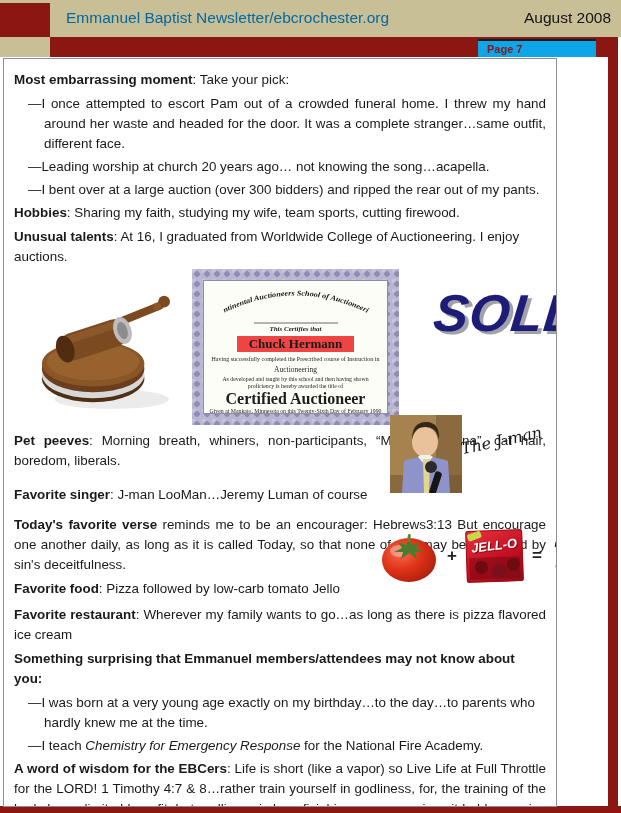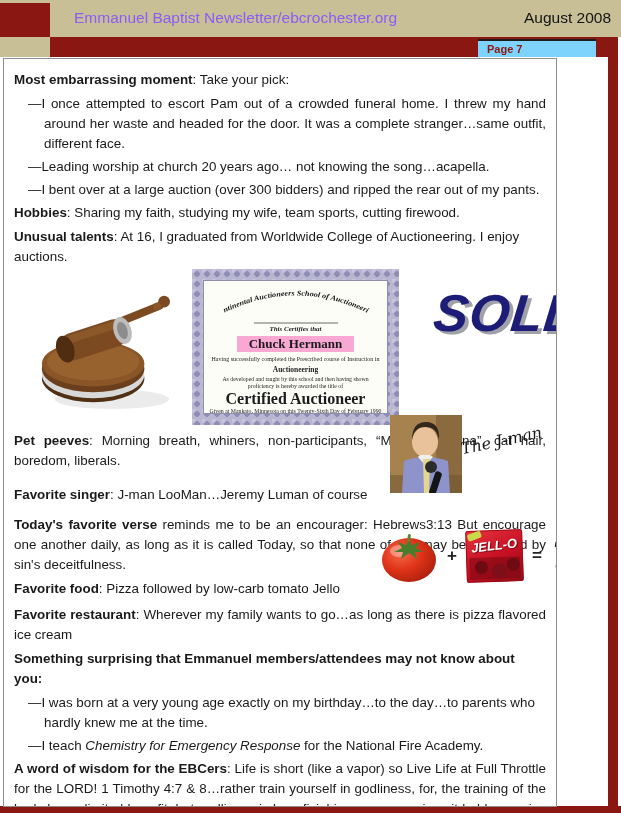--- a/index.html
+++ b/index.html
@@ -4,25 +4,25 @@
 <style>
   html,body{margin:0;padding:0;}
   body{
     width:621px;height:813px;position:relative;background:#ffffff;
     font-family:"Liberation Sans",sans-serif;color:#1a1a1a;overflow:hidden;
   }
   .abs{position:absolute;}
   
   #tan-header{left:0;top:0;width:621px;height:37px;background:#c8bf97;}
   #maroon-block{left:0;top:3px;width:50px;height:34px;background:#8b1713;}
-  #hdr-title{left:74px;top:9px;font-size:15.5px;color:#8b5cf6;}
+  #hdr-title{left:66px;top:9px;font-size:15.5px;color:#0369a1;}
   #hdr-date{right:10px;top:9px;font-size:15.5px;color:#141414;}
   #row2-tan{left:0;top:37px;width:50px;height:20px;background:#c8bf97;}
   #row2-bar{left:50px;top:37px;width:558px;height:20px;background:#8b1713;}
-  #page-box{left:478px;top:39px;width:118px;height:18px;background:#7dd3fc;border-top:2px solid #1c1c1c;
+  #page-box{left:478px;top:39px;width:118px;height:18px;background:#0ea5e9;border-top:2px solid #1c1c1c;
     box-sizing:border-box;padding:2px 0 0 9px;font-size:11px;font-weight:bold;color:#8b1713;}
   #right-strip{left:608px;top:37px;width:10px;height:769px;background:#8b1713;}
   #bottom-bar{left:0;top:806px;width:621px;height:7px;background:#8b1713;}
   
   #content{left:3px;top:58px;width:554px;height:749px;border:1px solid #8f8f8f;box-sizing:border-box;
     padding:11px 10px 0 10px;font-size:13.4px;line-height:20px;overflow:hidden;position:absolute;}
   p{margin:0 0 4px;}
   .j{text-align:justify;}
   b{font-weight:bold;}
   .bullet{padding-left:30px;text-indent:-16px;margin:0 0 3px;}
@@ -36,24 +36,24 @@
   #cert{left:178px;top:-2px;width:207px;height:156px;box-sizing:border-box;padding:11px;
     background:
       radial-gradient(circle at 5px 5px,#8f8cb5 2.6px,transparent 3px),
       radial-gradient(circle at 0px 0px,#c7c5dd 3.4px,transparent 4px),
       #b9b6d2;
     background-size:10px 10px,10px 10px,auto;}
   #cert-inner{width:100%;height:100%;box-sizing:border-box;background:#fdfdf8;border:1px solid #8f8cae;
     text-align:center;font-family:"Liberation Serif",serif;color:#1c1c1c;overflow:hidden;}
   .micro-line{height:2px;width:84px;margin:1px auto 1px;background:#777;opacity:.55;}
   .cert-certifies{font-size:7px;line-height:9px;font-weight:bold;font-style:italic;}
-  .cert-namebox{display:inline-block;background:#f9a8d4;padding:0 12px;margin-top:1px;
+  .cert-namebox{display:inline-block;background:#ef4444;padding:0 12px;margin-top:1px;
     font-size:13px;font-weight:bold;line-height:16px;}
   .cert-small{font-size:6px;line-height:7px;margin-top:2px;}
-  .cert-course{font-size:7.5px;font-weight:bold;line-height:9px;margin-top:2px;}
+  .cert-course{font-size:7.5px;font-weight:normal;line-height:9px;margin-top:2px;}
   .cert-award{font-size:5.8px;line-height:6.5px;width:152px;margin:2px auto 0;}
   .cert-title{font-size:16px;font-weight:bold;line-height:15px;margin-top:2px;}
   .cert-given{font-size:5.8px;line-height:7px;margin-top:2px;}
   
   #sold{left:420px;top:32px;font-size:52px;font-weight:bold;font-style:italic;color:#1d1d78;
     letter-spacing:1px;transform:skewX(-6deg);text-shadow:4px 3px 0 rgba(130,130,140,.75);
     font-family:"Liberation Sans",sans-serif;}
   
   #jman-photo{left:386px;top:356px;width:72px;height:78px;overflow:hidden;}
   #jman-caption{left:456px;top:368px;width:120px;font-family:"DejaVu Serif",serif;font-style:italic;

